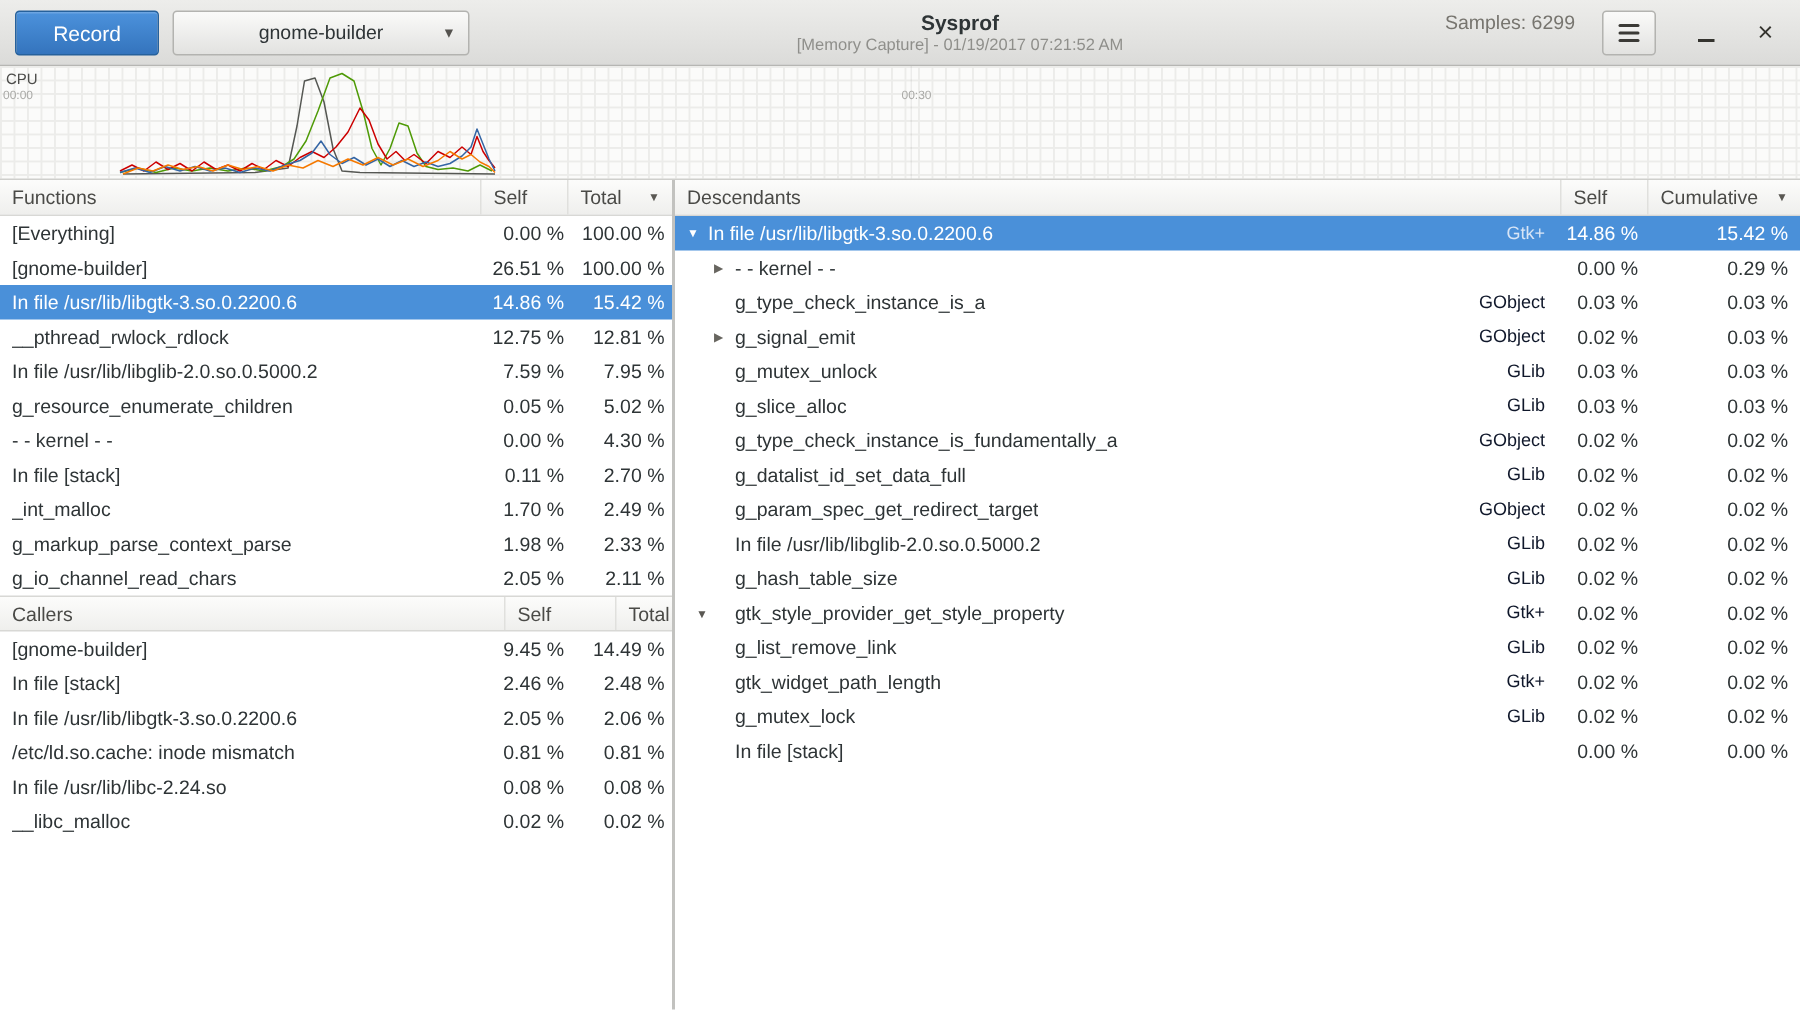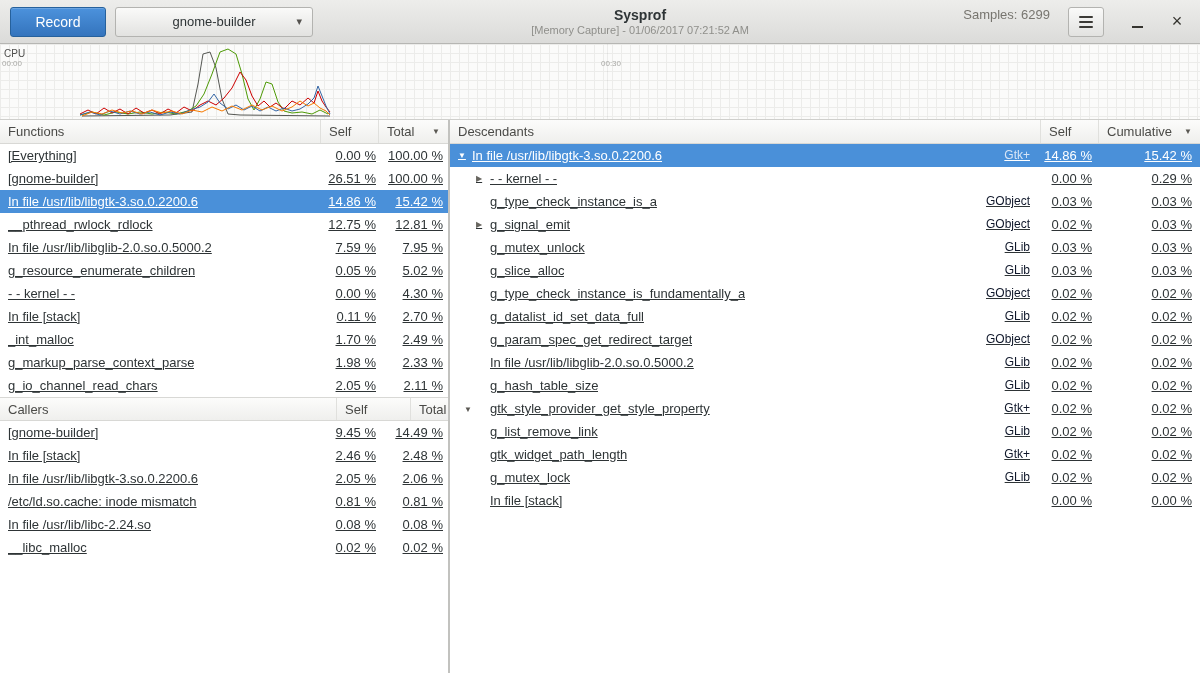--- a/index.html
+++ b/index.html
@@ -66,21 +66,21 @@
   .table.right .thead, .table.right .trow { display: grid; grid-template-columns: 1fr 58px 102px; }
   .thead {
     height: 24px; background: linear-gradient(#fcfcfb, #efefed);
     border-bottom: 1px solid #d8d8d5; color: #4a4a47; font-size: 13px; align-items: center;
   }
   .left-pane .table + .table .thead { border-top: 1px solid #d8d8d5; gap: 16px; }
   .hcell { padding: 0 8px; display: flex; align-items: center; height: 100%; white-space: nowrap; overflow: hidden; }
   .hsep { border-left: 1px solid #e0e0dd; }
   .sort-arrow { margin-left: auto; font-size: 8px; color: #5a5853; padding-left: 4px; }
 
-  .trow { height: 23px; font-size: 13px; color: #2e3436; align-items: center; text-decoration: underline; }
+  .trow { height: 23px; font-size: 13px; color: #2e3436; align-items: center; }
   .trow.selected { background: #4a90d9; color: #ffffff; }
   .cell { overflow: hidden; white-space: nowrap; height: 23px; line-height: 23px; }
   .cname { padding-left: 8px; display: flex; align-items: center; }
   .table.right .cname { padding-left: 6px; }
   .fname { overflow: hidden; text-overflow: ellipsis; white-space: nowrap; }
   .num { text-align: right; }
   .table.left .num.self { padding-right: 2px; }
   .table.left .num.total { padding-right: 5px; }
   .table.right .num.self { padding-right: 6px; }
   .table.right .num.total { padding-right: 8px; }
@@ -97,21 +97,21 @@
 <div class="window">
 
   <div class="titlebar">
     <button class="record">Record</button>
     <button class="combo">
       <span class="combo-label">gnome-builder</span>
       <span class="combo-arrow">▾</span>
     </button>
     <div class="title-block">
       <div class="title">Sysprof</div>
-      <div class="subtitle">[Memory Capture] - 01/06/2017 07:21:52 AM</div>
+      <div class="subtitle">[Memory Capture] - 01/19/2017 07:21:52 AM</div>
     </div>
     <div class="tb-right">
       <span class="samples">Samples: 6299</span>
       <button class="menu">
         <span class="hamburger">
             <i></i>
             <i></i>
             <i></i>
           </span>
       </button>

